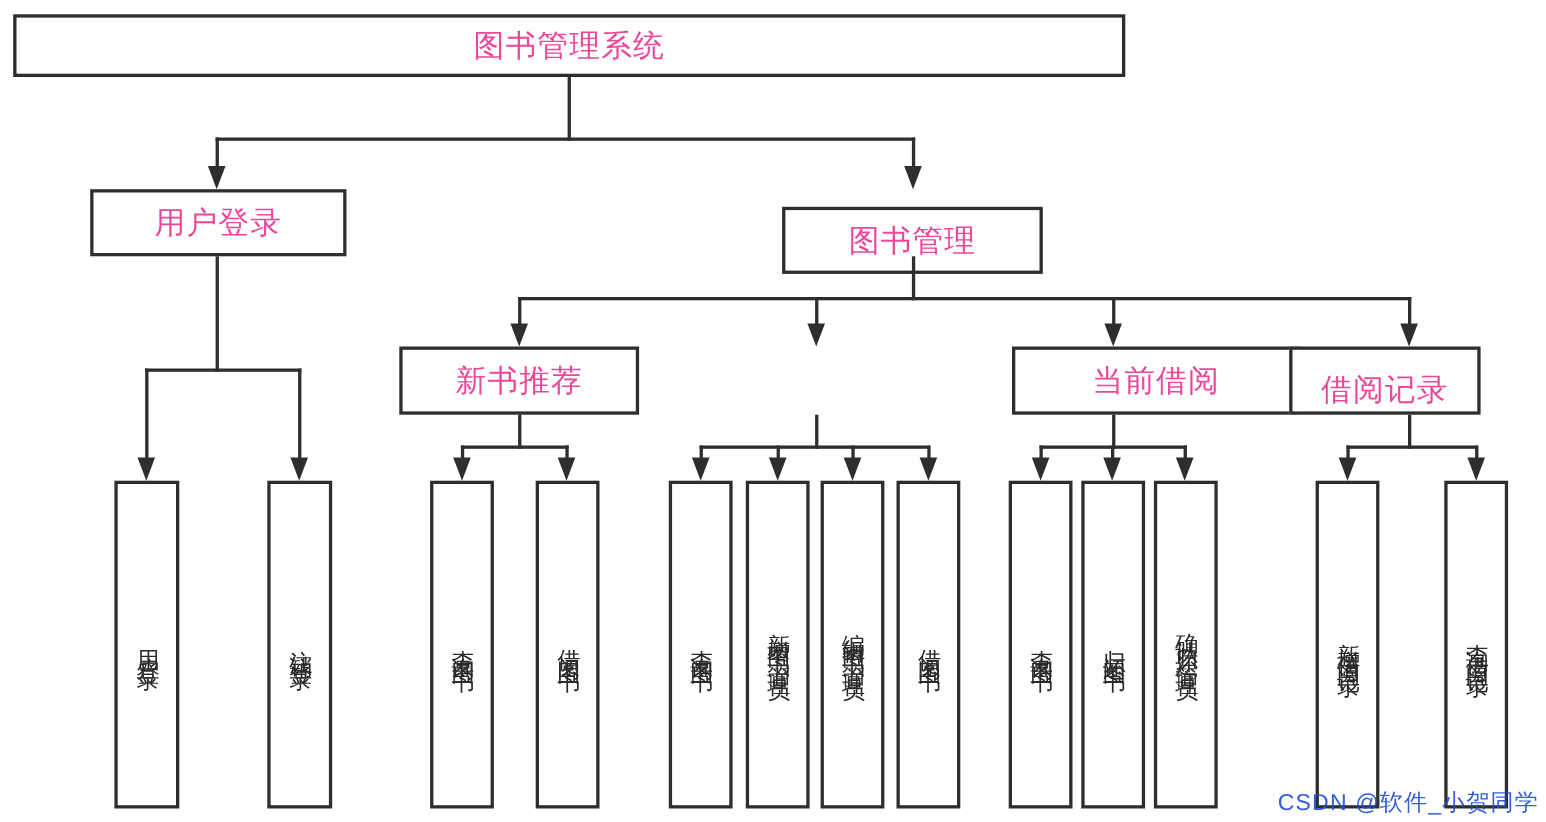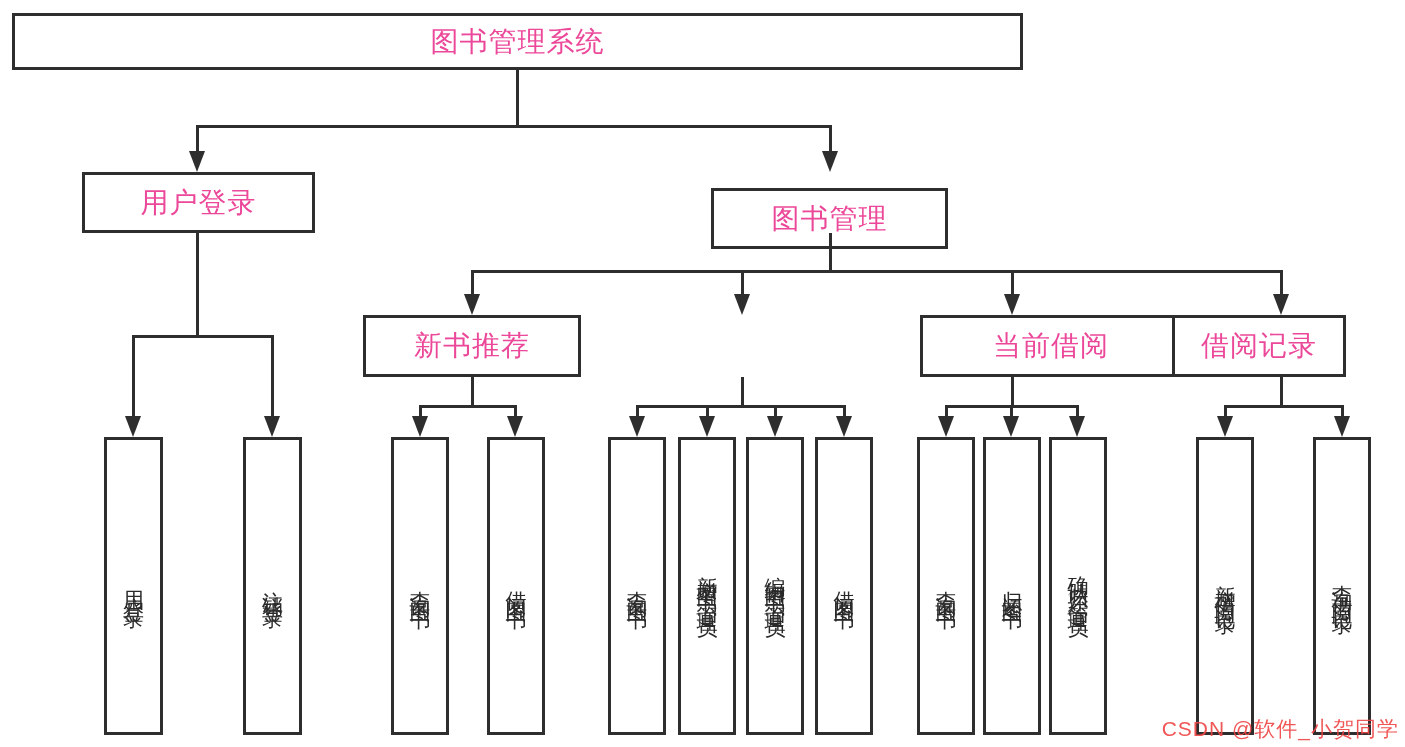--- a/index.html
+++ b/index.html
@@ -54,21 +54,21 @@
     width:0;height:0;
     border-left:8px solid transparent;
     border-right:8px solid transparent;
     border-top:21px solid var(--line);
   }
   .watermark{
     position:absolute;
     right:6px;
     bottom:4px;
     font-size:21px;
-    color:#ef4444;
+    color:#1d4ed8;
     opacity:.9;
     letter-spacing:1px;
     z-index:5;
   }
 </style>
 </head>
 <body>
 
 <div class="canvas">
 
@@ -86,21 +86,21 @@
 
   <div class="box" style="left:363px;top:315px;width:218px;height:62px;justify-content:center;">
     <span>新书推荐</span>
   </div>
 
 
   <div class="box" style="left:872px;top:315px;width:262px;height:62px;margin-left:48px;">
     <span>当前借阅</span>
   </div>
 
-  <div class="box" style="left:1172px;top:315px;width:174px;height:62px;">
+  <div class="box" style="left:1172px;top:315px;width:174px;height:62px;align-items:flex-end;">
     <span>借阅记录</span>
   </div>
 
   <div class="vbox" style="left:104px;width:59px;">
     <span class="vtext">用户登录</span>
   </div>
   <div class="vbox" style="left:243px;width:59px;">
     <span class="vtext">注销登录</span>
   </div>
 

